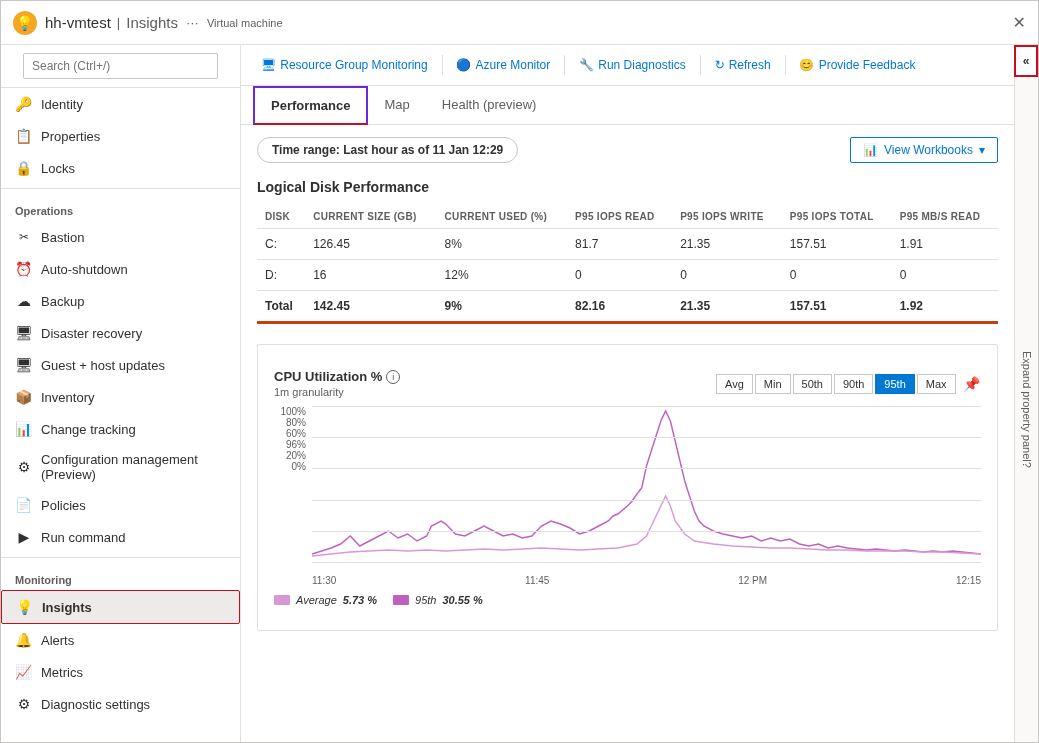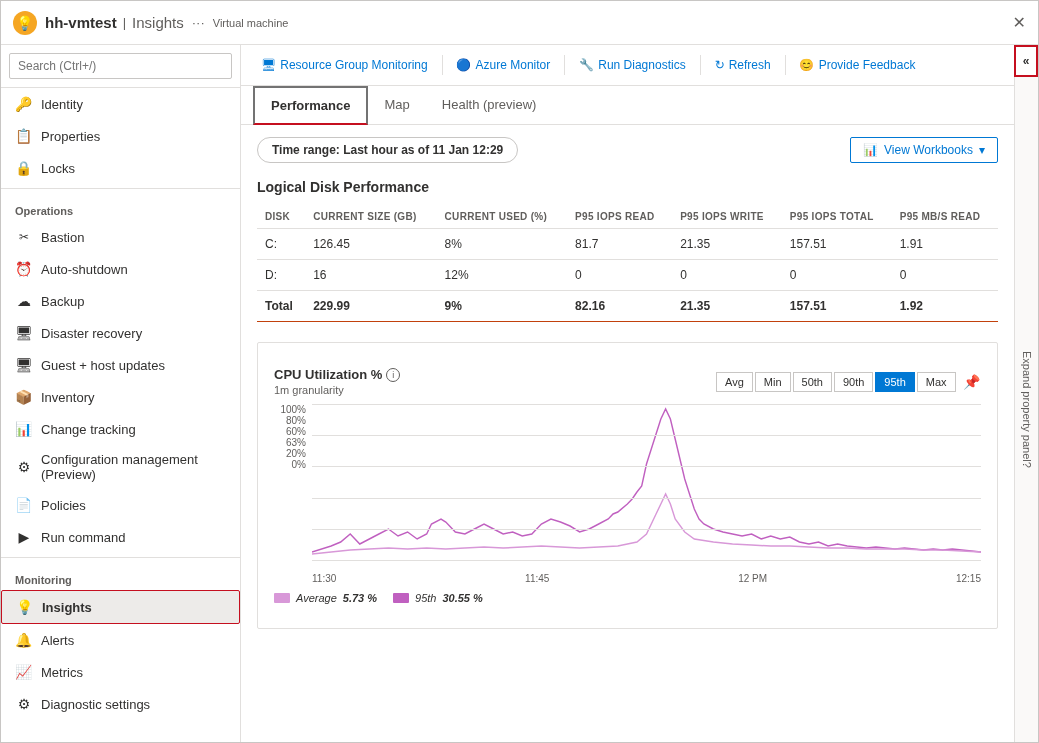--- a/index.html
+++ b/index.html
@@ -3,69 +3,69 @@
   <meta charset="utf-8">
   <style>
     * { box-sizing: border-box; margin: 0; padding: 0; }
     body { font-family: 'Segoe UI', Arial, sans-serif; font-size: 13px; background: #f3f2f1; color: #323130; overflow: hidden; width: 1039px; height: 743px; }
 
     .app-container { display: flex; flex-direction: column; width: 1039px; height: 743px; background: #fff; border: 1px solid #c8c6c4; }
 
     
     .title-bar { display: flex; align-items: center; padding: 8px 12px; background: #fff; border-bottom: 1px solid #e1dfdd; height: 44px; }
     .title-bar-icon { width: 24px; height: 24px; background: #f5a623; border-radius: 50%; display: flex; align-items: center; justify-content: center; margin-right: 8px; font-size: 14px; }
-    .title-bar-text { font-size: 15px; font-weight: 700; color: #323130; }
+    .title-bar-text { font-size: 15px; font-weight: 400; color: #323130; }
     .title-bar-separator { margin: 0 6px; color: #605e5c; }
     .title-bar-subtitle { font-size: 15px; color: #605e5c; }
     .title-bar-dots { margin-left: 8px; color: #605e5c; cursor: pointer; }
     .title-bar-close { margin-left: auto; cursor: pointer; font-size: 16px; color: #605e5c; }
 
     .main-layout { display: flex; flex: 1; overflow: hidden; }
 
     
     .sidebar { width: 240px; min-width: 240px; background: #fff; border-right: 1px solid #e1dfdd; display: flex; flex-direction: column; overflow-y: auto; }
 
-    .sidebar-search { padding: 8px 8px; border-bottom: 1px solid #e1dfdd; }
+    .sidebar-search { padding: 8px 22px; border-bottom: 1px solid #e1dfdd; }
     .sidebar-search input { width: 100%; border: 1px solid #c8c6c4; padding: 5px 8px; font-size: 12px; border-radius: 2px; outline: none; color: #605e5c; }
 
     .sidebar-section-label { font-size: 11px; font-weight: 600; color: #605e5c; padding: 12px 14px 4px; text-transform: none; }
     .sidebar-divider { height: 1px; background: #e1dfdd; margin: 4px 0; }
 
     .sidebar-item { display: flex; align-items: center; padding: 7px 14px; cursor: pointer; color: #323130; font-size: 13px; }
     .sidebar-item.active { background: #edebe9; font-weight: 600; }
     .sidebar-item .item-icon { width: 18px; height: 18px; margin-right: 8px; display: flex; align-items: center; justify-content: center; font-size: 14px; flex-shrink: 0; }
 
     
     .content-area { flex: 1; display: flex; flex-direction: column; overflow: hidden; position: relative; }
 
     
     .toolbar { display: flex; align-items: center; padding: 8px 12px; border-bottom: 1px solid #e1dfdd; gap: 4px; flex-wrap: wrap; }
     .toolbar-btn { display: flex; align-items: center; gap: 4px; padding: 5px 8px; cursor: pointer; color: #0078d4; font-size: 12px; border: none; background: none; border-radius: 2px; }
     .toolbar-separator { width: 1px; height: 20px; background: #e1dfdd; margin: 0 2px; }
 
     
     .tabs-bar { display: flex; align-items: center; padding: 0 12px; border-bottom: 1px solid #e1dfdd; }
     .tab { padding: 10px 16px; cursor: pointer; font-size: 13px; color: #605e5c; border-bottom: 2px solid transparent; }
-    .tab.active { color: #323130; font-weight: 600; border: 2px solid #737373; border-bottom: 2px solid #c50f1f; margin-bottom: -1px; background: #fff; }
+    .tab.active { color: #323130; font-weight: 600; border: 2px solid #6d28d9; border-bottom: 2px solid #c50f1f; margin-bottom: -1px; background: #fff; }
 
     
     .main-content { flex: 1; overflow-y: auto; padding: 12px 16px; background: #fff; }
 
     
     .time-range-bar { display: flex; align-items: center; justify-content: space-between; margin-bottom: 16px; }
     .time-range-pill { border: 1px solid #c8c6c4; border-radius: 14px; padding: 5px 14px; font-size: 12px; color: #323130; background: #fff; }
     .time-range-pill span { font-weight: 600; }
     .view-workbooks-btn { display: flex; align-items: center; gap: 6px; border: 1px solid #0078d4; padding: 5px 12px; color: #0078d4; cursor: pointer; font-size: 12px; background: #fff; border-radius: 2px; }
 
     
     .section-title { font-size: 14px; font-weight: 600; margin-bottom: 10px; }
     .disk-table { width: 100%; border-collapse: collapse; margin-bottom: 20px; font-size: 12px; }
     .disk-table th { font-size: 10px; font-weight: 600; color: #605e5c; text-transform: uppercase; padding: 6px 8px; text-align: left; border-bottom: 1px solid #e1dfdd; letter-spacing: 0.3px; }
     .disk-table td { padding: 8px 8px; border-bottom: 1px solid #e1dfdd; color: #323130; }
-    .disk-table tr:last-child td { border-bottom: 1px solid #c2410c; font-weight: 600; }
+    .disk-table tr:last-child td { border-bottom: 3px solid #c2410c; font-weight: 600; }
 
     
     .chart-container { border: 1px solid #e1dfdd; border-radius: 2px; padding: 24px 16px; background: #fff; }
     .chart-header { display: flex; align-items: center; justify-content: space-between; margin-bottom: 4px; }
     .chart-title { font-size: 13px; font-weight: 600; }
     .chart-granularity { font-size: 11px; color: #605e5c; margin-top: 2px; }
     .chart-buttons { display: flex; gap: 2px; }
     .chart-btn { padding: 3px 8px; font-size: 11px; border: 1px solid #c8c6c4; background: #fff; cursor: pointer; color: #323130; }
     .chart-btn.active { background: #0078d4; color: #fff; border-color: #0078d4; }
     .chart-pin { margin-left: 8px; cursor: pointer; font-size: 14px; color: #605e5c; }
@@ -266,21 +266,21 @@
               <td>D:</td>
               <td>16</td>
               <td>12%</td>
               <td>0</td>
               <td>0</td>
               <td>0</td>
               <td>0</td>
             </tr>
             <tr>
               <td>Total</td>
-              <td>229.99</td>
+              <td>142.45</td>
               <td>9%</td>
               <td>82.16</td>
               <td>21.35</td>
               <td>157.51</td>
               <td>1.92</td>
             </tr>
           </tbody>
         </table>
 
         <div class="chart-container">
@@ -304,21 +304,21 @@
               <span class="chart-pin">📌</span>
             </div>
           </div>
 
           <div class="chart-area">
 
             <div class="chart-y-labels">
               <span class="chart-y-label">100%</span>
               <span class="chart-y-label">80%</span>
               <span class="chart-y-label">60%</span>
-              <span class="chart-y-label">63%</span>
+              <span class="chart-y-label">96%</span>
               <span class="chart-y-label">20%</span>
               <span class="chart-y-label">0%</span>
             </div>
 
             <div class="chart-plot">
               
               <div class="chart-grid-line" style="top: 0%;"></div>
               <div class="chart-grid-line" style="top: 20%;"></div>
               <div class="chart-grid-line" style="top: 40%;"></div>
               <div class="chart-grid-line" style="top: 60%;"></div>

